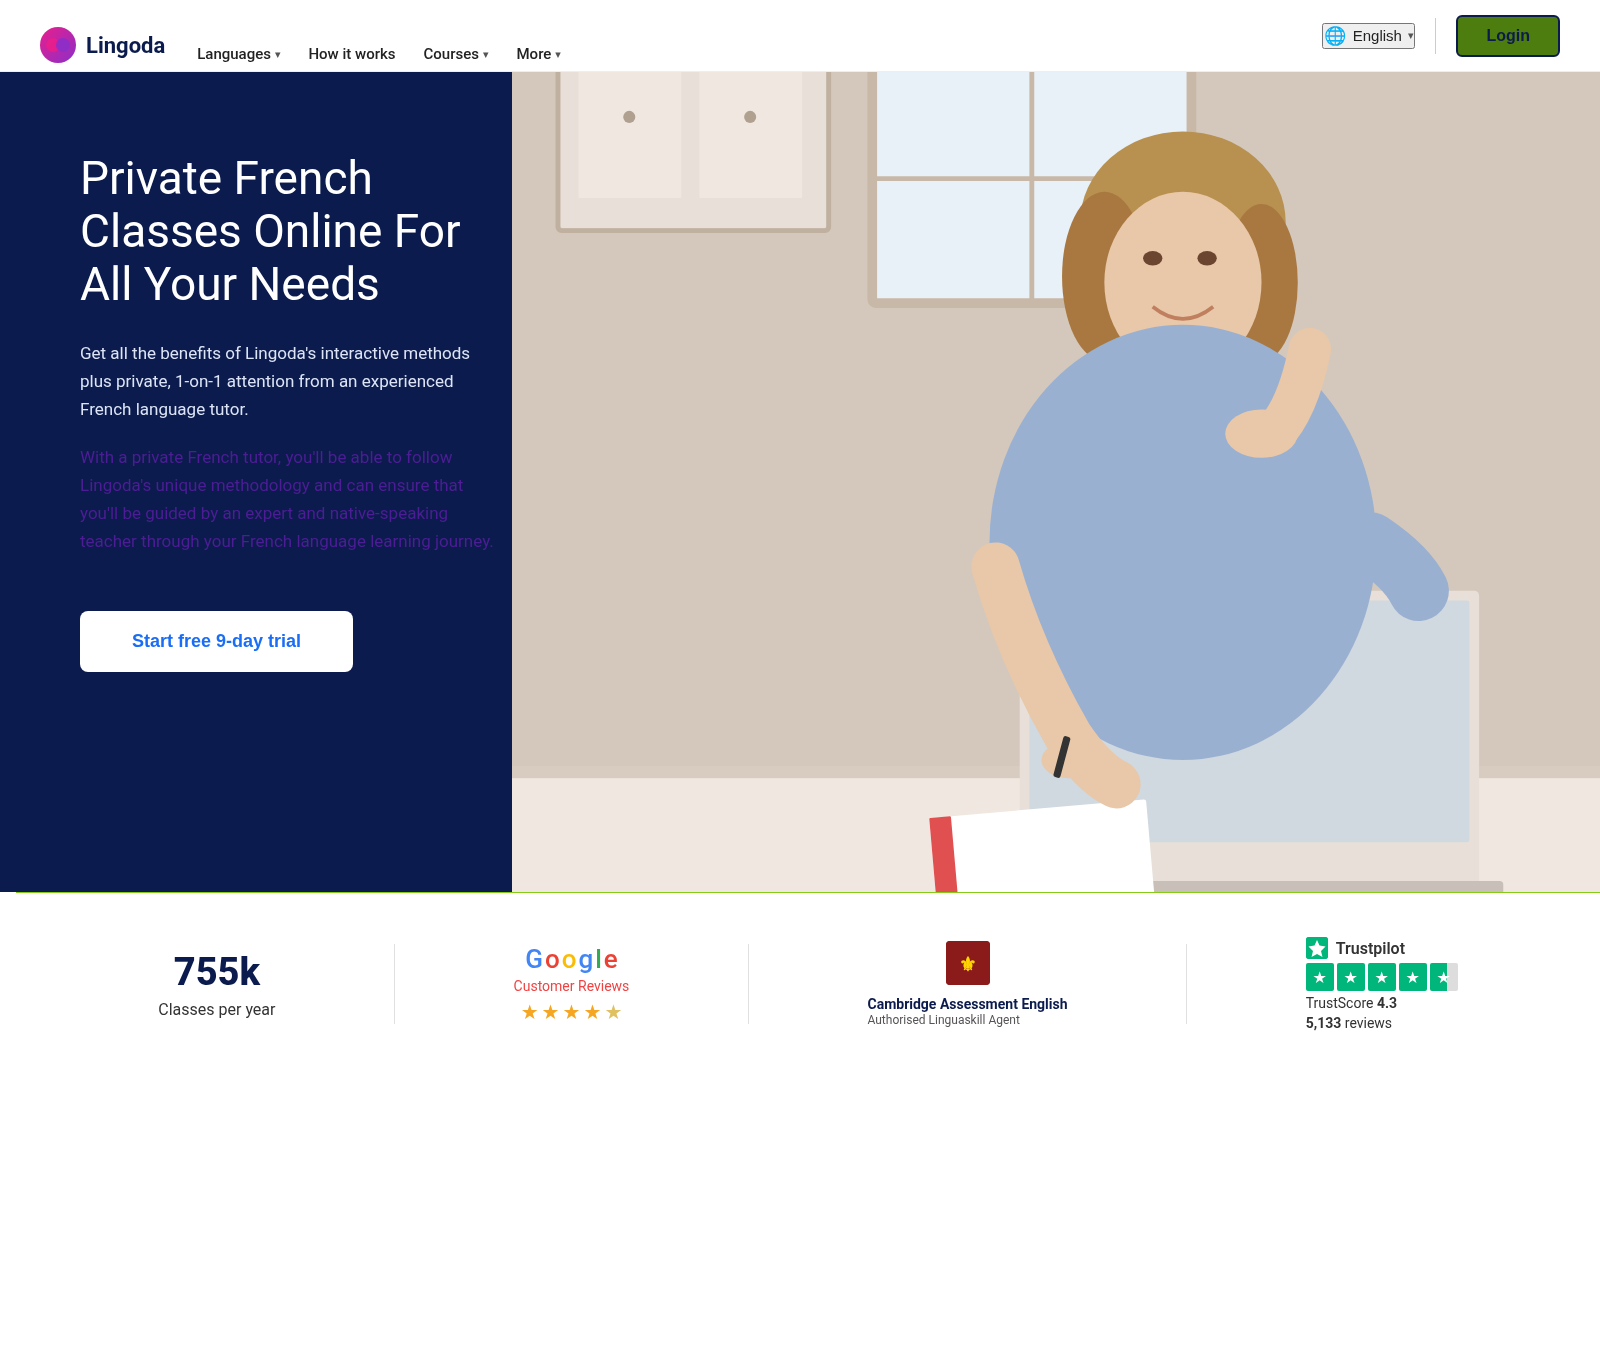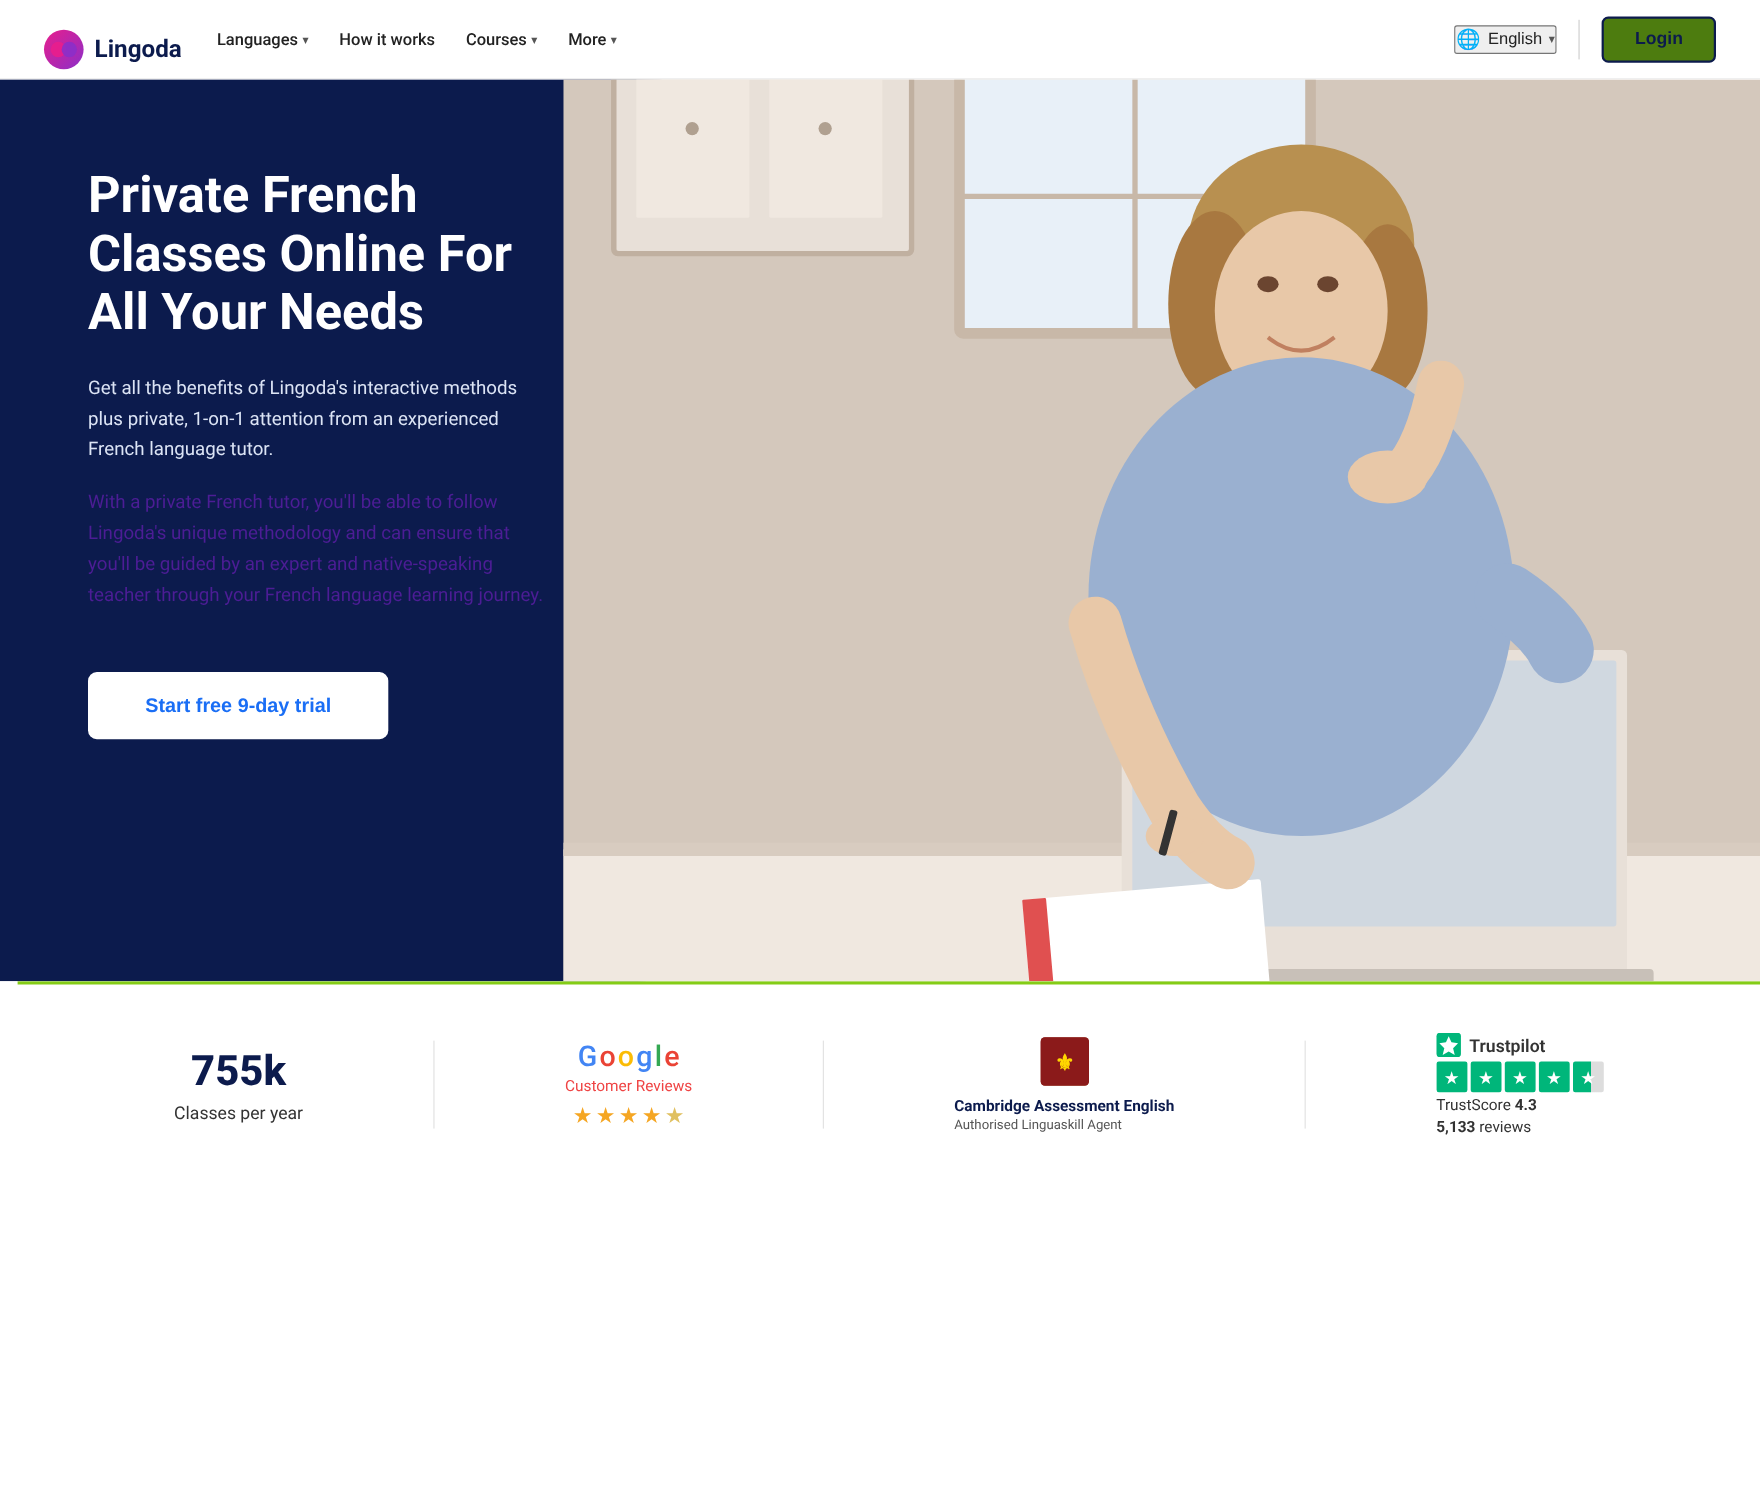--- a/index.html
+++ b/index.html
@@ -10,21 +10,21 @@
       display: flex;
       align-items: center;
       justify-content: space-between;
       padding: 0 40px;
       height: 72px;
       background: #fff;
       border-bottom: 1px solid #eee;
       position: relative;
       z-index: 10;
     }
-    .navbar-left { display: flex; align-items: flex-start; gap: 32px; margin-top: 19px; }
+    .navbar-left { display: flex; align-items: flex-end; gap: 32px; margin-top: 19px; }
     .logo { display: flex; align-items: center; gap: 10px; text-decoration: none; }
     .logo-mark {
       width: 36px; height: 36px;
       background: linear-gradient(135deg, #e91e8c 0%, #8b2fc9 100%);
       border-radius: 50%;
       display: flex; align-items: center; justify-content: center;
       color: #fff; font-size: 14px; font-weight: bold;
     }
     .logo-text { font-size: 22px; font-weight: 700; color: #0c1b4d; }
     .nav-links { display: flex; align-items: center; gap: 28px; }
@@ -75,21 +75,21 @@
 
     .hero-content {
       position: relative;
       z-index: 5;
       padding: 80px 80px 80px 80px;
       max-width: 580px;
       color: #fff;
     }
     .hero-title {
       font-size: 46px;
-      font-weight: 700;
+      font-weight: 400;
       line-height: 1.15;
       margin-bottom: 28px;
       color: #fff;
     }
     .hero-desc {
       font-size: 17px;
       line-height: 1.65;
       color: #dce4f5;
       margin-bottom: 20px;
     }
@@ -112,21 +112,21 @@
       text-decoration: none;
     }
 
     
     .stats-bar {
       background: #fff;
       padding: 44px 83px;
       display: flex;
       align-items: center;
       justify-content: space-around;
-      border-top: 3px solid #84cc16;
+      border-top: 1px solid #84cc16;
       margin-left: 16px;
     }
     .stat-item {
       display: flex;
       flex-direction: column;
       align-items: center;
       gap: 6px;
     }
     .stat-number {
       font-size: 38px;

